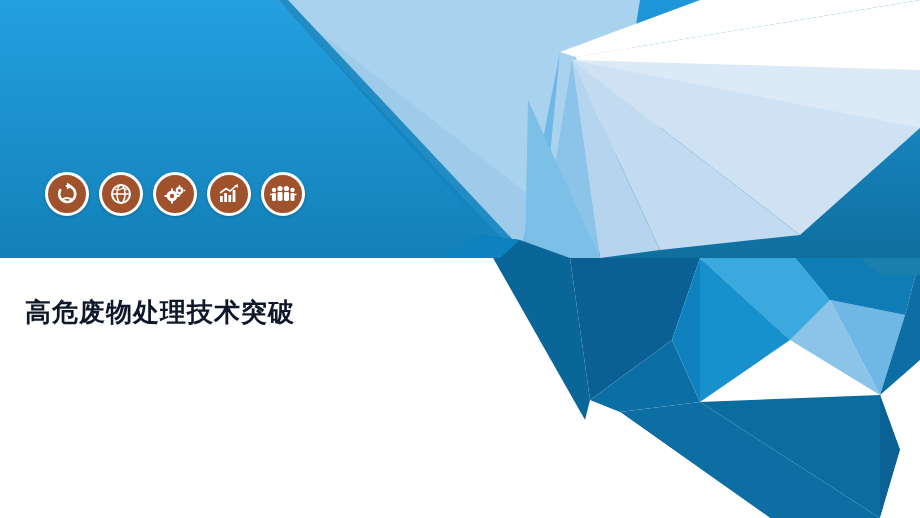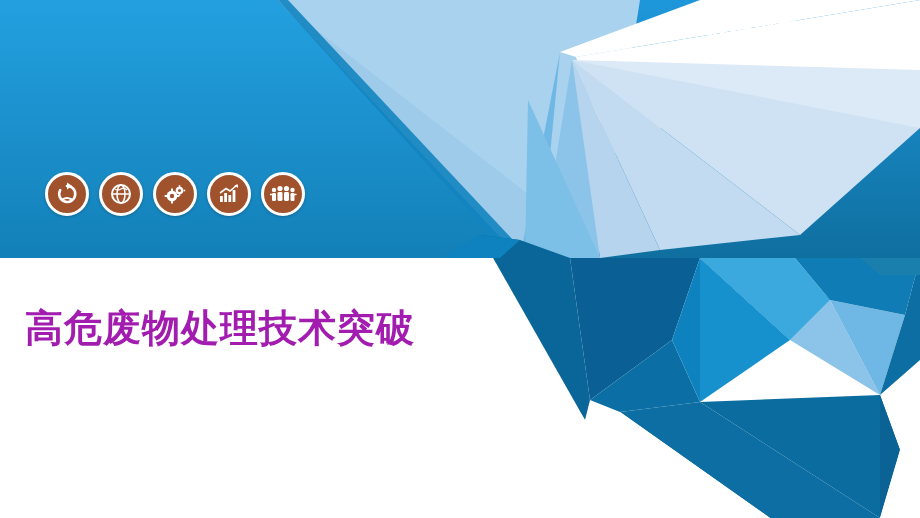--- a/index.html
+++ b/index.html
@@ -20,24 +20,24 @@
   #bg-svg {
     position: absolute;
     top: 0;
     left: 0;
     width: 920px;
     height: 518px;
     display: block;
   }
   #tagline {
     position: absolute;
-    top: 16px;
+    top: 42px;
     right: 22px;
     color: #ffffff;
-    font-size: 22px;
+    font-size: 19px;
     letter-spacing: 1px;
     font-weight: 700;
     white-space: nowrap;
     z-index: 20;
   }
   #icon-row {
     position: absolute;
     left: 45px;
     top: 172px;
     display: flex;
@@ -56,28 +56,27 @@
     justify-content: center;
     box-shadow: 0 1px 3px rgba(0,0,0,0.22);
   }
   .icon-badge svg {
     display: block;
   }
   #main-title {
     position: absolute;
     left: 25px;
     top: 295px;
-    font-size: 38px;
+    font-size: 26px;
     font-weight: bold;
-    color: #a21caf;
+    color: #0f172a;
     letter-spacing: 1px;
     white-space: nowrap;
     z-index: 20;
     font-family: "Liberation Sans", "DejaVu Sans", sans-serif;
-    margin-top: 8px;
   }
 </style>
 </head>
 <body>
 
 <div id="slide">
 
   <svg id="bg-svg" viewBox="0 0 920 518" preserveAspectRatio="none" xmlns="http://www.w3.org/2000/svg">
     <defs>
       <linearGradient id="bandGrad" x1="0" y1="0" x2="0" y2="1">

